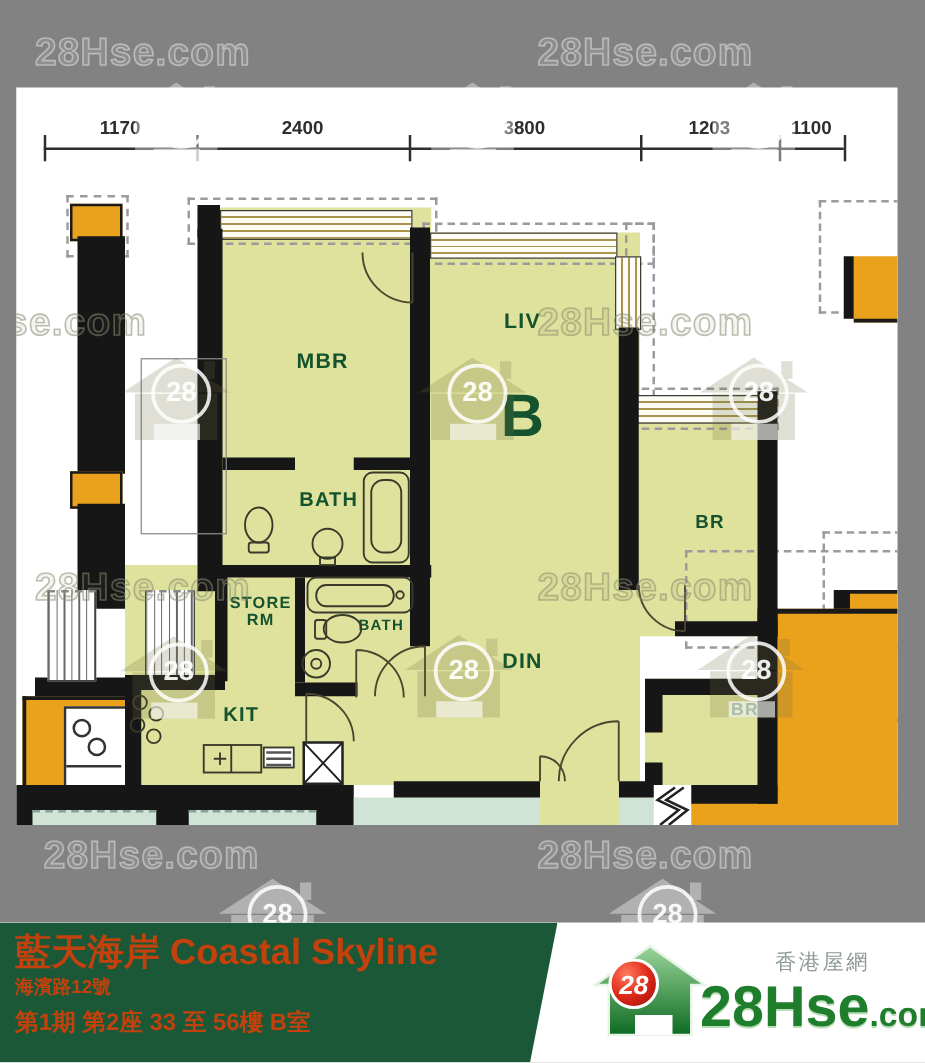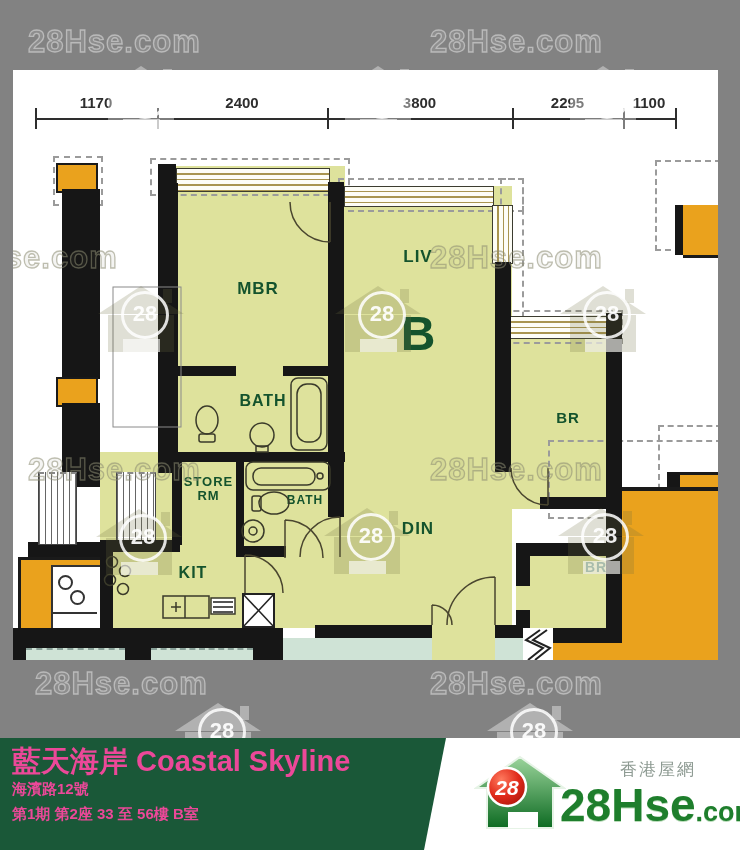--- a/index.html
+++ b/index.html
@@ -37,21 +37,21 @@
   .wmh .chim{position:absolute;right:12px;top:3px;width:9px;height:14px;background:var(--c);}
   .wmh .bodyp{position:absolute;left:10px;top:29px;width:66px;height:37px;background:var(--c);}
   .wmh .notch{position:absolute;left:25px;top:53px;width:37px;height:13px;background:rgba(255,255,255,0.6);}
   .wmh .ring{position:absolute;left:23px;top:5px;width:42px;height:42px;border-radius:50%;
              border:3px solid rgba(255,255,255,0.85);color:rgba(255,255,255,0.92);
              font-size:22px;font-weight:bold;line-height:40px;text-align:center;}
   
   .footer{position:absolute;left:0;top:738px;width:740px;height:112px;background:#ffffff;z-index:10;}
   .greenbar{position:absolute;left:0;top:0;width:740px;height:112px;background:#1a5838;
             clip-path:polygon(0 0,60.27% 0,57.3% 100%,0 100%);}
-  .ft{position:absolute;color:#ec4899;white-space:nowrap;}
+  .ft{position:absolute;color:#c2410c;white-space:nowrap;}
   .logo-name{position:absolute;font-weight:bold;color:#1e7e2c;white-space:nowrap;
              text-shadow:0 1px 0 #b9dcb9;}
   .tagline{position:absolute;color:#8d9a92;font-size:17px;letter-spacing:2px;}
 </style>
 </head>
 <body>
 
 <div class="stage">
 
   <div class="plan">
@@ -59,21 +59,21 @@
     <div class="dimline" style="left:22px;top:48px;width:640px;height:2px;"></div>
     <div class="dimline" style="left:22px;top:38px;width:2px;height:21px;"></div>
     <div class="dimline" style="left:144px;top:38px;width:2px;height:21px;"></div>
     <div class="dimline" style="left:314px;top:38px;width:2px;height:21px;"></div>
     <div class="dimline" style="left:499px;top:38px;width:2px;height:21px;"></div>
     <div class="dimline" style="left:610px;top:38px;width:2px;height:21px;"></div>
     <div class="dimline" style="left:662px;top:38px;width:2px;height:21px;"></div>
     <div class="dimlbl" style="left:22px;top:24px;width:122px;">1170</div>
     <div class="dimlbl" style="left:144px;top:24px;width:170px;">2400</div>
     <div class="dimlbl" style="left:314px;top:24px;width:185px;">3800</div>
-    <div class="dimlbl" style="left:499px;top:24px;width:111px;">2295</div>
+    <div class="dimlbl" style="left:499px;top:24px;width:111px;">1203</div>
     <div class="dimlbl" style="left:610px;top:24px;width:52px;">1100</div>
 
     <div class="fill" style="left:145px;top:96px;width:187px;height:296px;"></div>
     <div class="fill" style="left:315px;top:116px;width:184px;height:444px;"></div>
     <div class="fill" style="left:482px;top:246px;width:127px;height:193px;"></div>
     <div class="fill" style="left:503px;top:473px;width:106px;height:85px;"></div>
     <div class="fill" style="left:87px;top:382px;width:245px;height:176px;"></div>
 
     <div class="dash" style="left:40px;top:86px;width:46px;height:46px;"></div>
     <div class="dash" style="left:137px;top:88px;width:196px;height:34px;"></div>
@@ -289,21 +289,21 @@
       <div class="chim"></div>
       <div class="bodyp"></div>
       <div class="notch"></div>
       <div class="ring">28</div>
   </div>
 
   <div class="footer">
     <div class="greenbar"></div>
     <div class="ft" style="left:12px;top:4px;font-size:29px;font-weight:bold;">藍天海岸 Coastal Skyline</div>
     <div class="ft" style="left:12px;top:42px;font-size:15px;font-weight:bold;">海濱路12號</div>
-    <div class="ft" style="left:12px;top:67px;font-size:15px;font-weight:bold;">第1期 第2座 33 至 56樓 B室</div>
+    <div class="ft" style="left:12px;top:67px;font-size:19px;font-weight:bold;">第1期 第2座 33 至 56樓 B室</div>
 
     <a style="position:absolute;left:470px;top:0;width:270px;height:112px;display:block;text-decoration:none;cursor:pointer;">
       <svg width="92" height="78" viewBox="0 0 92 78" style="position:absolute;left:4px;top:16px;">
         <defs>
           <linearGradient id="lg" x1="0" y1="0" x2="0" y2="1">
             <stop offset="0" stop-color="#9bd49b"></stop>
               <stop offset="1" stop-color="#0d6b22"></stop>
           </linearGradient>
           <radialGradient id="rg" cx="0.35" cy="0.3" r="0.9">
             <stop offset="0" stop-color="#ff7a5e"></stop>

